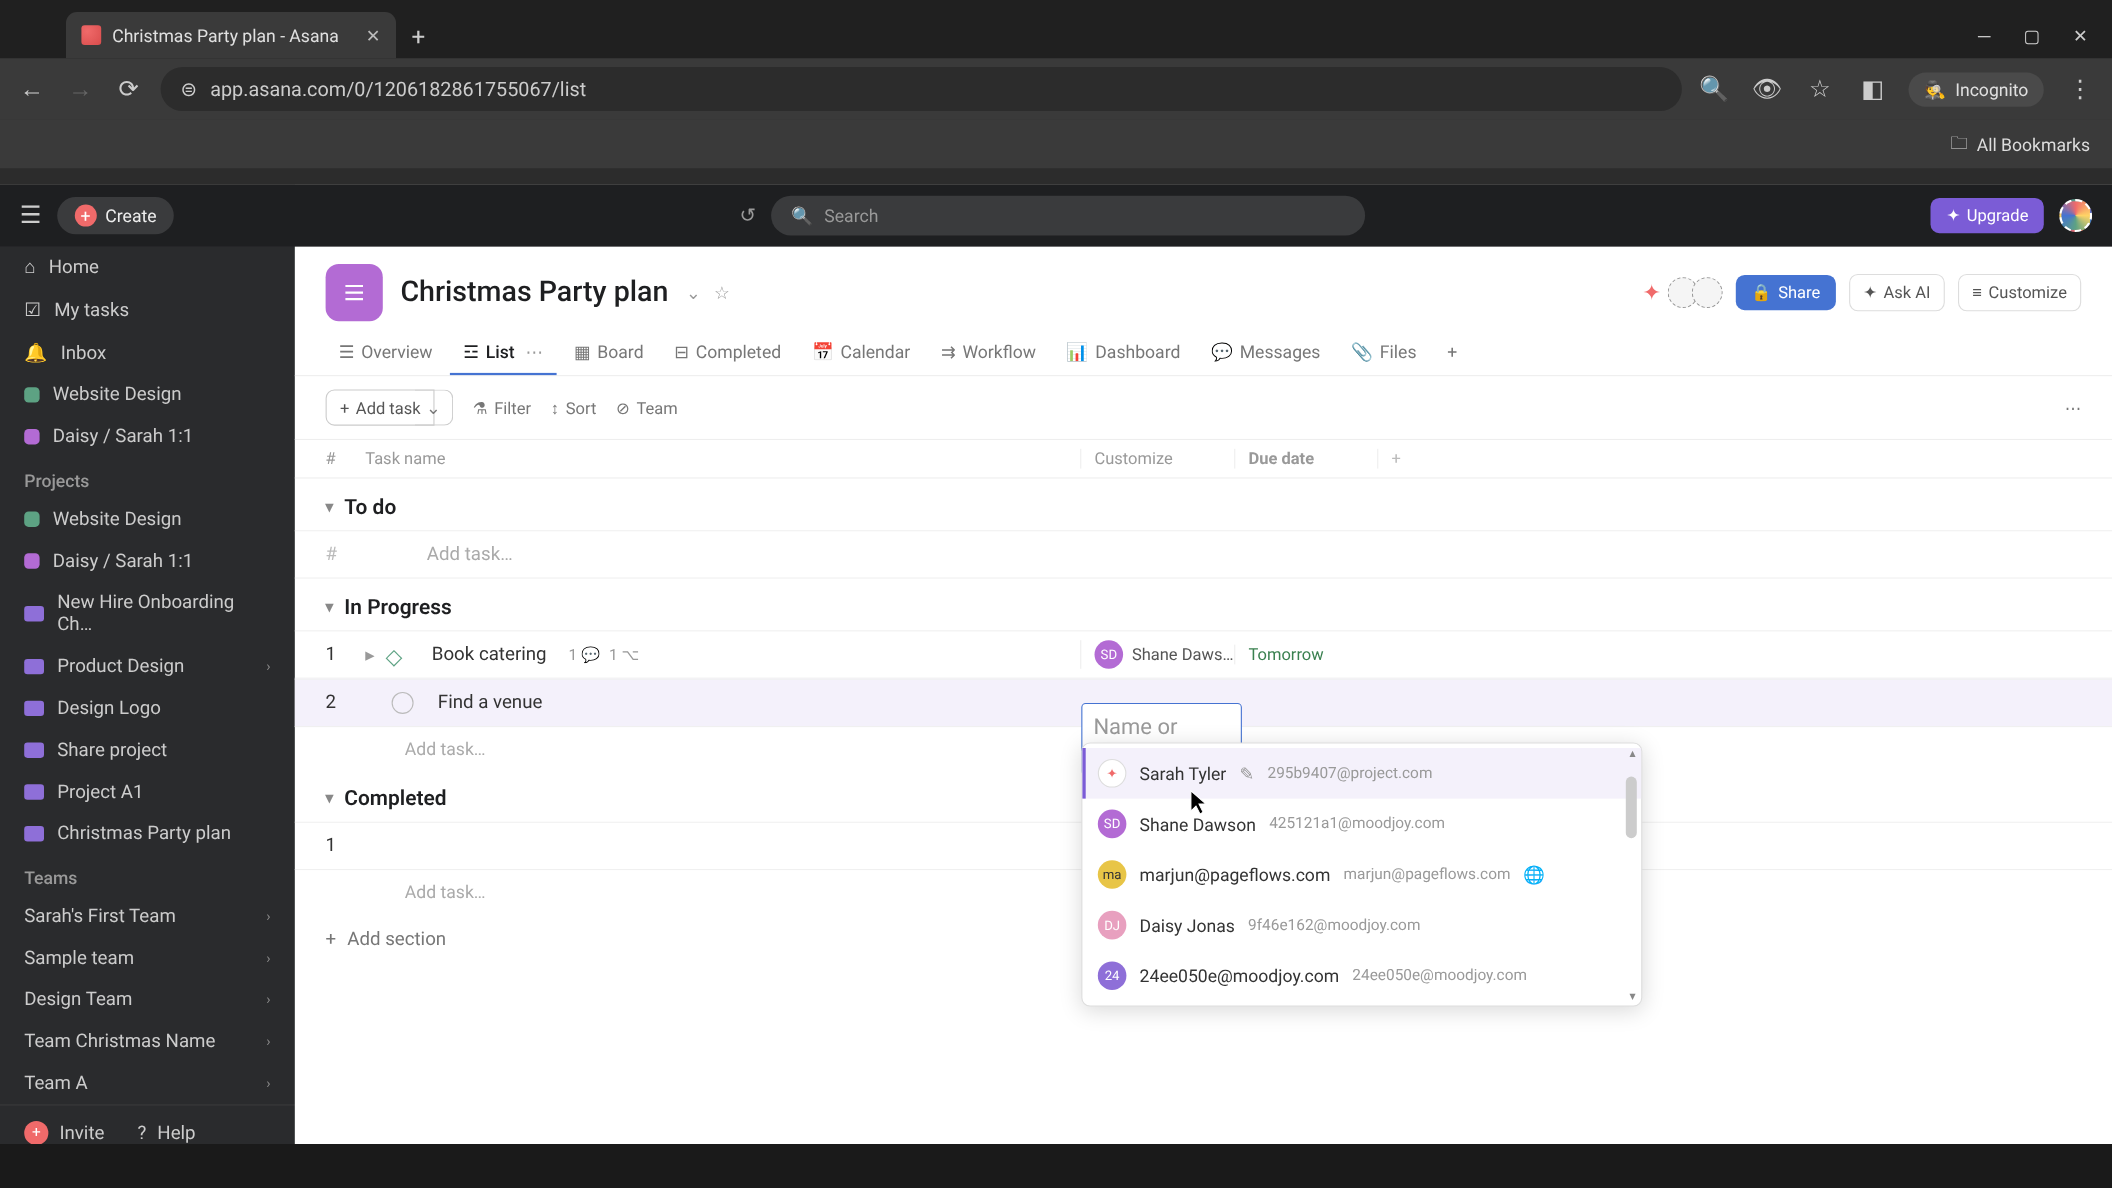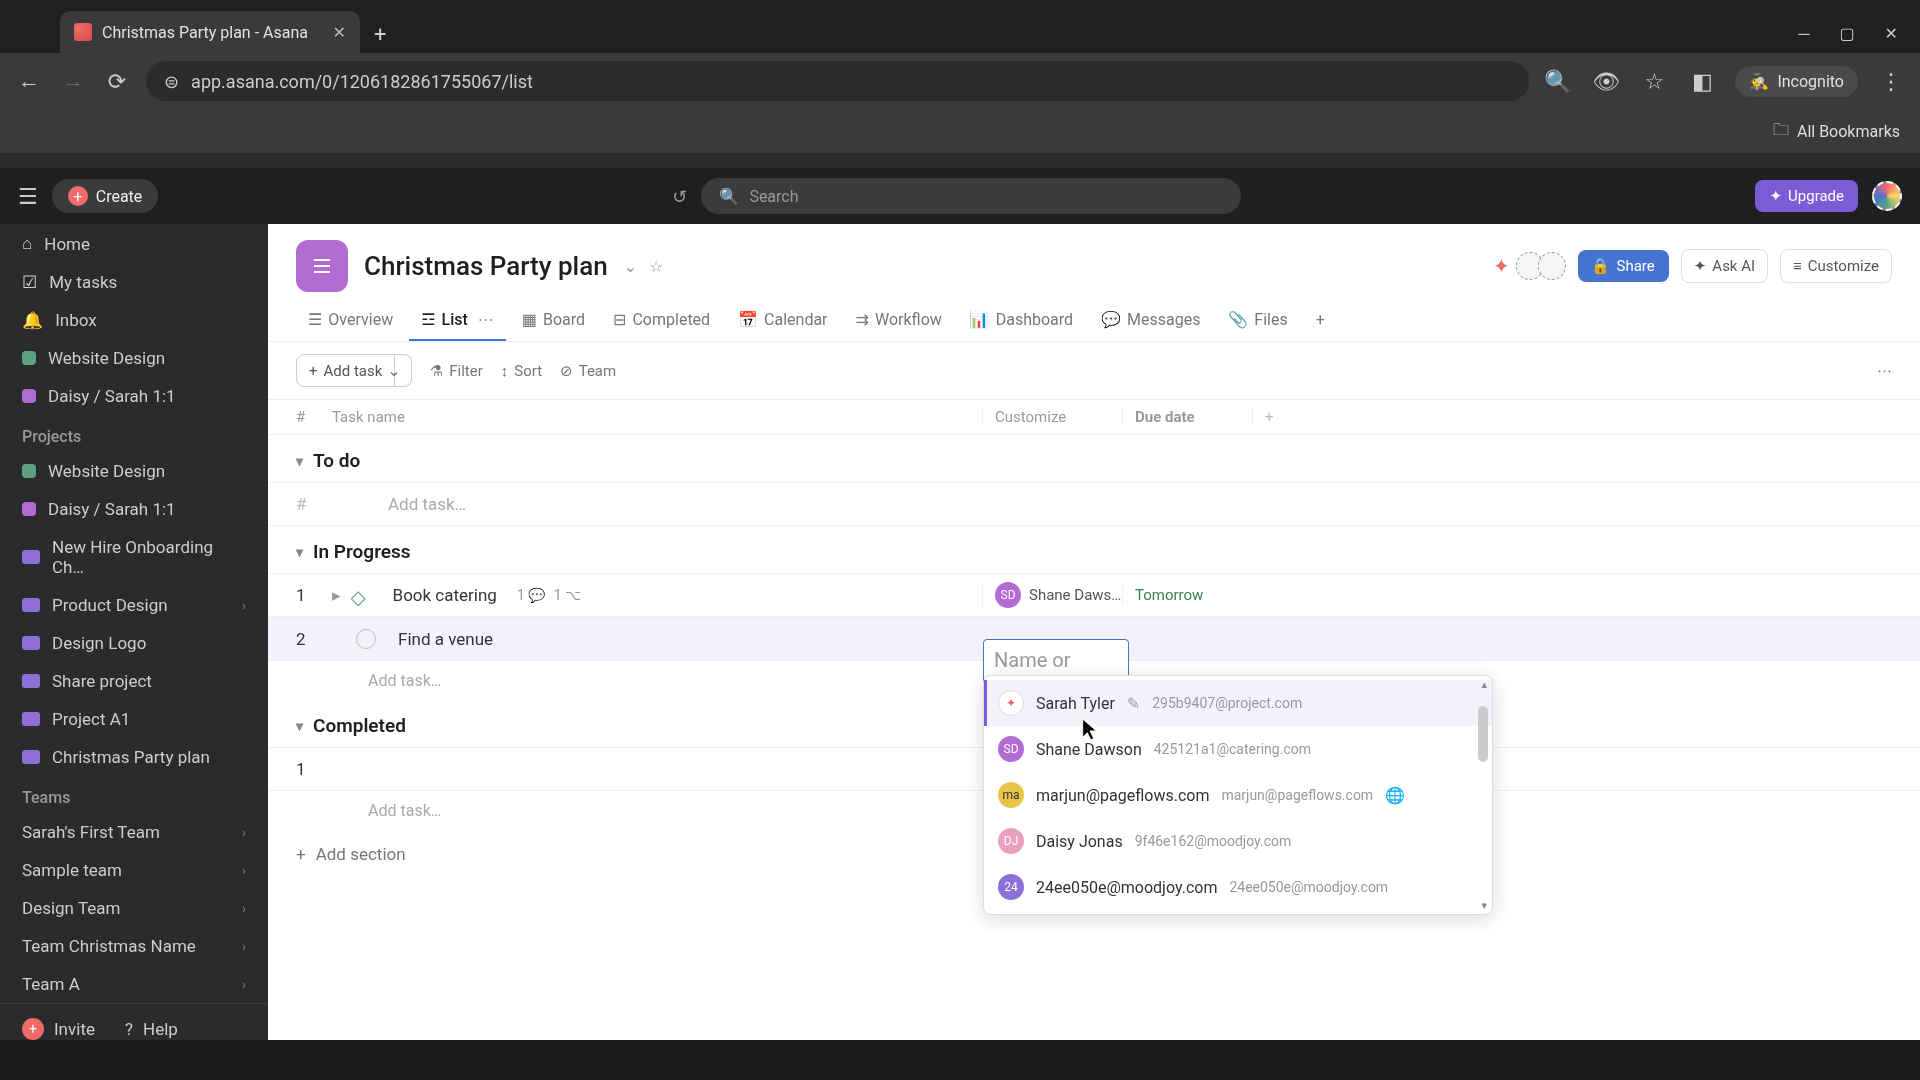--- a/index.html
+++ b/index.html
@@ -437,21 +437,21 @@
             <div class="avatar-sm" style="background:#fff;border:1px solid #ddd;color:#f06a6a">✦</div>
             <span class="name">Sarah Tyler</span>
             <span style="color:#999">✎</span>
             <span class="email">295b9407@project.com</span>
           </div>
           <div class="assignee-option">
             <div class="avatar-sm" style="background:#b36bd4">
                 <span>SD</span>
               </div>
             <span class="name">Shane Dawson</span>
-            <span class="email">425121a1@catering.com</span>
+            <span class="email">425121a1@moodjoy.com</span>
           </div>
           <div class="assignee-option">
             <div class="avatar-sm" style="background:#e8c547;color:#333">
                 <span>ma</span>
               </div>
             <span class="name">marjun@pageflows.com</span>
             <span class="email">marjun@pageflows.com</span>
             <span style="color:#999">🌐</span>
           </div>
           <div class="assignee-option">

